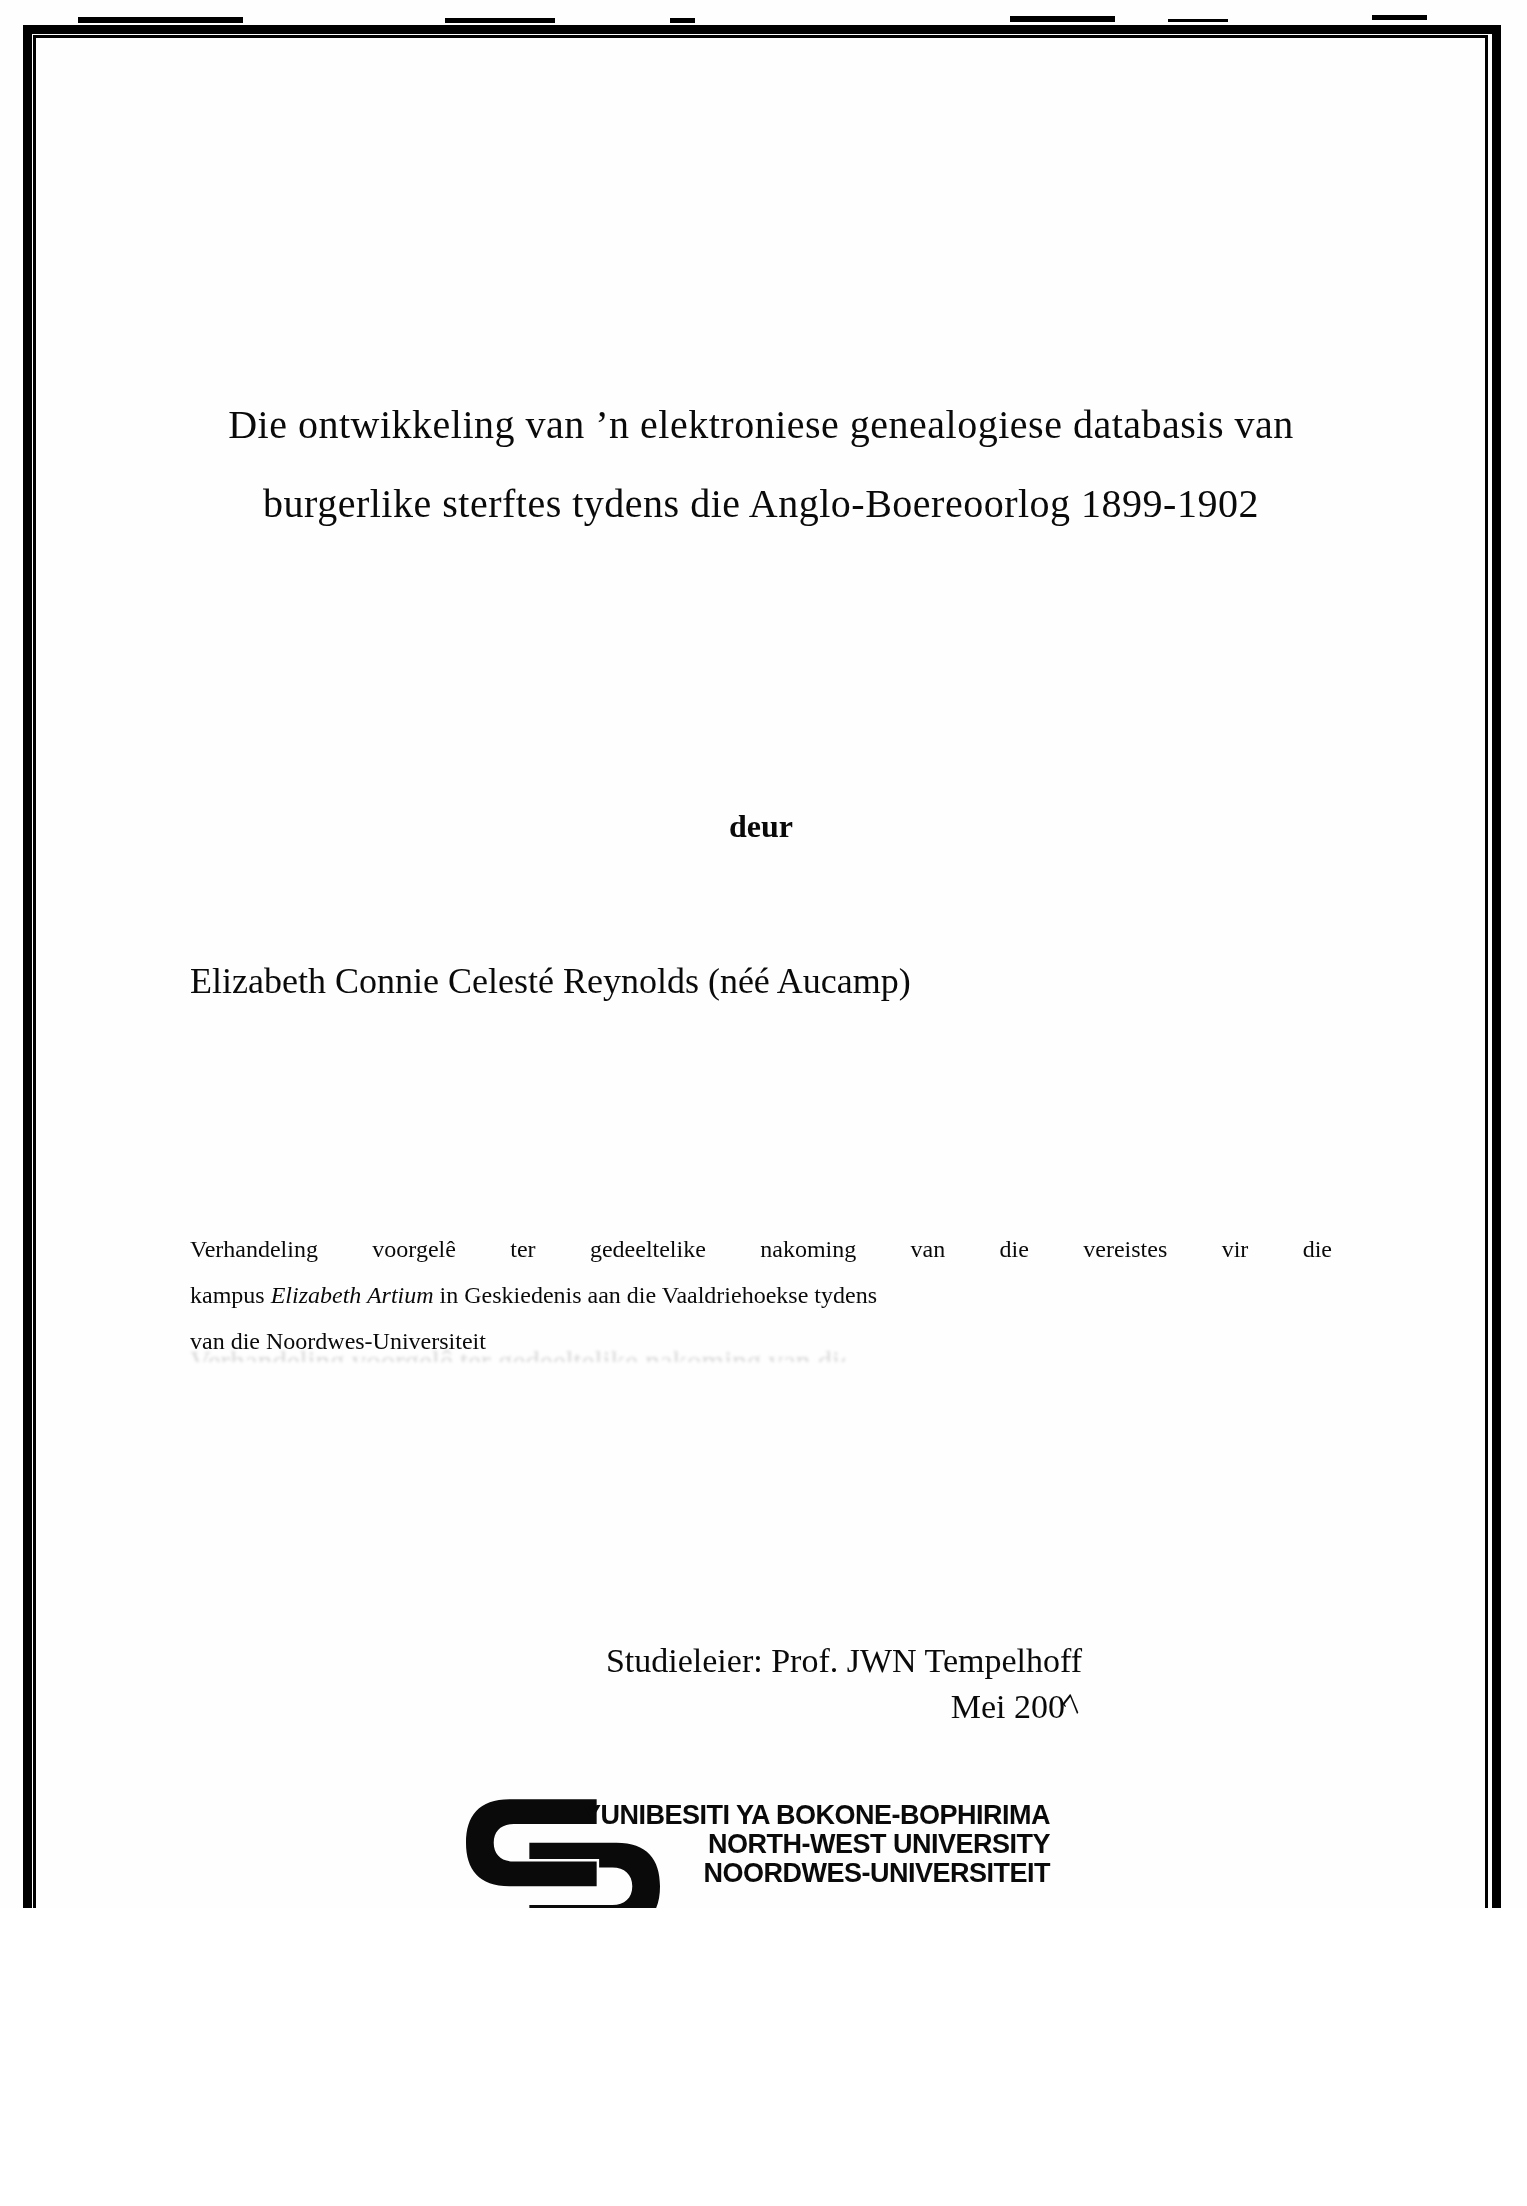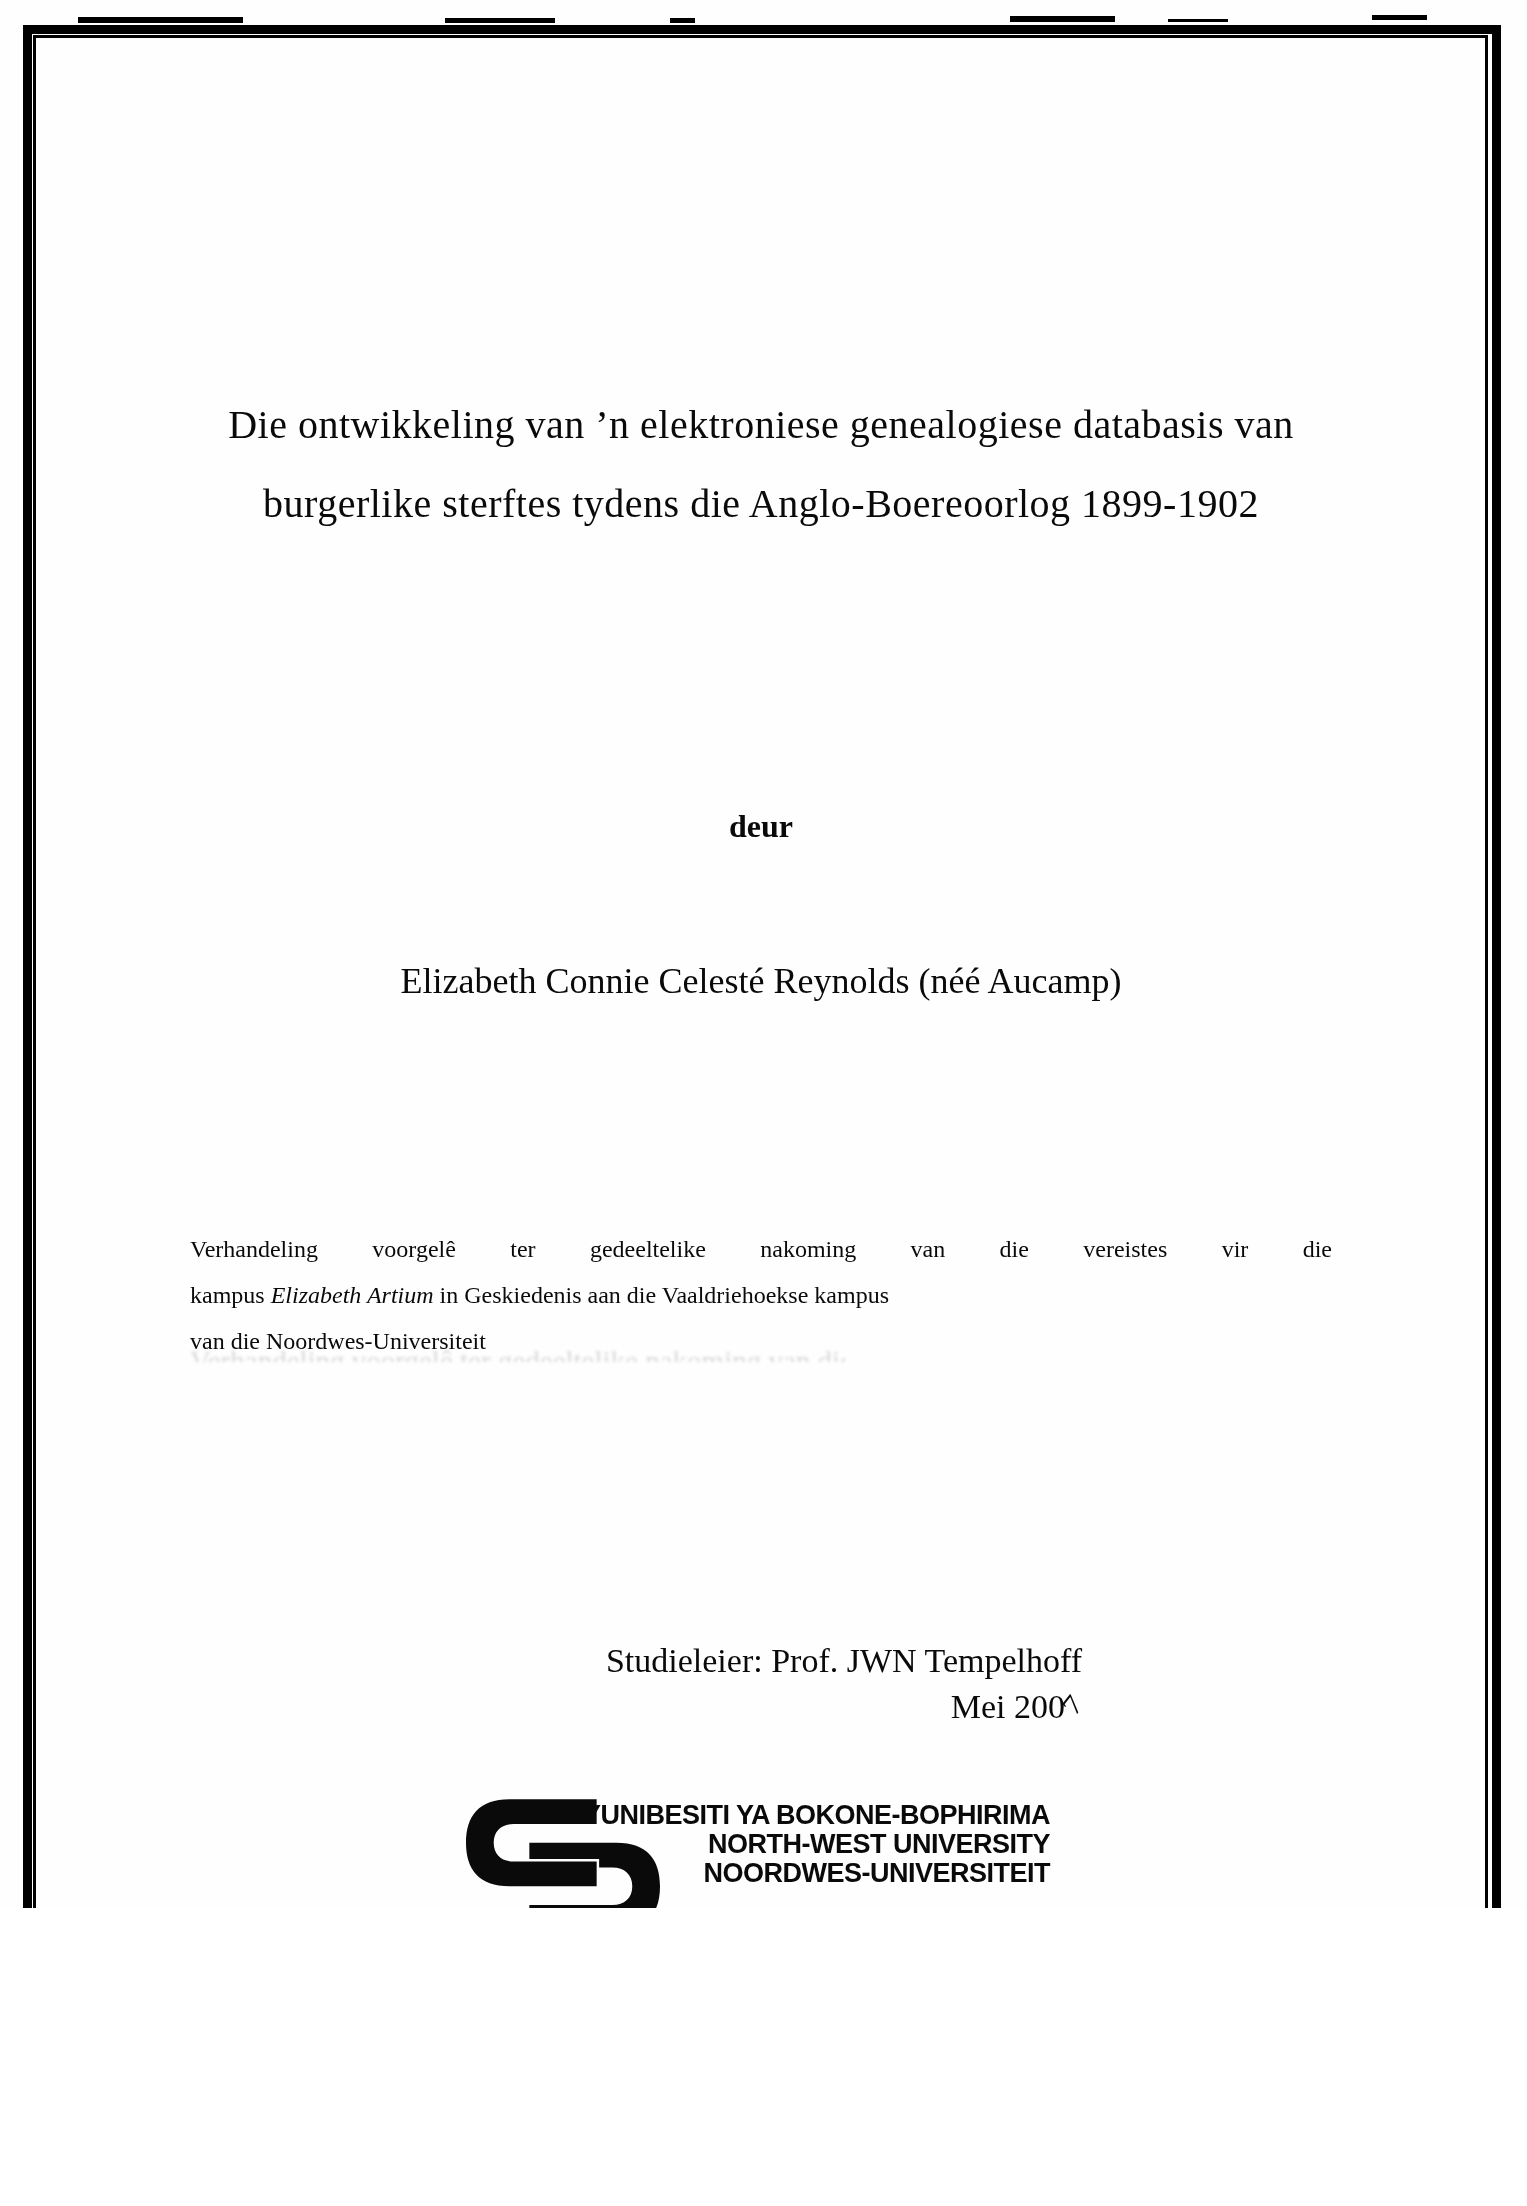--- a/index.html
+++ b/index.html
@@ -32,21 +32,21 @@
     position: absolute; left: 190px; top: 385px; width: 1142px;
     font-size: 40px; line-height: 79px; text-align: center;
     letter-spacing: 0.5px;
   }
   .byline {
     position: absolute; left: 190px; top: 808px; width: 1142px;
     font-size: 32px; text-align: center; font-weight: bold;
   }
   .author-line {
     position: absolute; left: 190px; top: 960px; width: 1142px;
-    font-size: 36px; text-align: center;
+    font-size: 36px; 
   }
   .statement {
     position: absolute; left: 190px; top: 1226px; width: 1142px;
     font-size: 24px; line-height: 46px;
   }
   .statement .justified { text-align: justify; text-align-last: justify; }
   .statement .it { font-style: italic; }
   .ghost-smudge {
     position: absolute; left: 190px; top: 1345px; width: 655px; height: 17px;
     overflow: hidden; font-size: 29px; color: #8a8a8a; opacity: 0.32;
@@ -97,21 +97,21 @@
       <div>Die ontwikkeling van ’n elektroniese genealogiese databasis van</div>
       <div>burgerlike sterftes tydens die Anglo-Boereoorlog 1899-1902</div>
     </div>
 
     <div class="byline">deur</div>
 
     <div class="author-line">Elizabeth Connie Celesté Reynolds (néé Aucamp)</div>
 
     <div class="statement">
       <div class="justified">Verhandeling voorgelê ter gedeeltelike nakoming van die vereistes vir die</div>
-      <div><span>kampus </span><span class="it">Elizabeth Artium</span><span> in Geskiedenis aan die Vaaldriehoekse kampus</span></div>
+      <div><span>kampus </span><span class="it">Elizabeth Artium</span><span> in Geskiedenis aan die Vaaldriehoekse tydens</span></div>
       <div>van die Noordwes-Universiteit</div>
     </div>
 
     <div class="ghost-smudge">Verhandeling voorgelê ter gedeeltelike nakoming van die vereistes vir die</div>
 
     <div class="supervisor-block">
       <div>Studieleier: Prof. JWN Tempelhoff</div>
       <div><span>Mei 200</span><span class="seven">7</span></div>
     </div>
 

